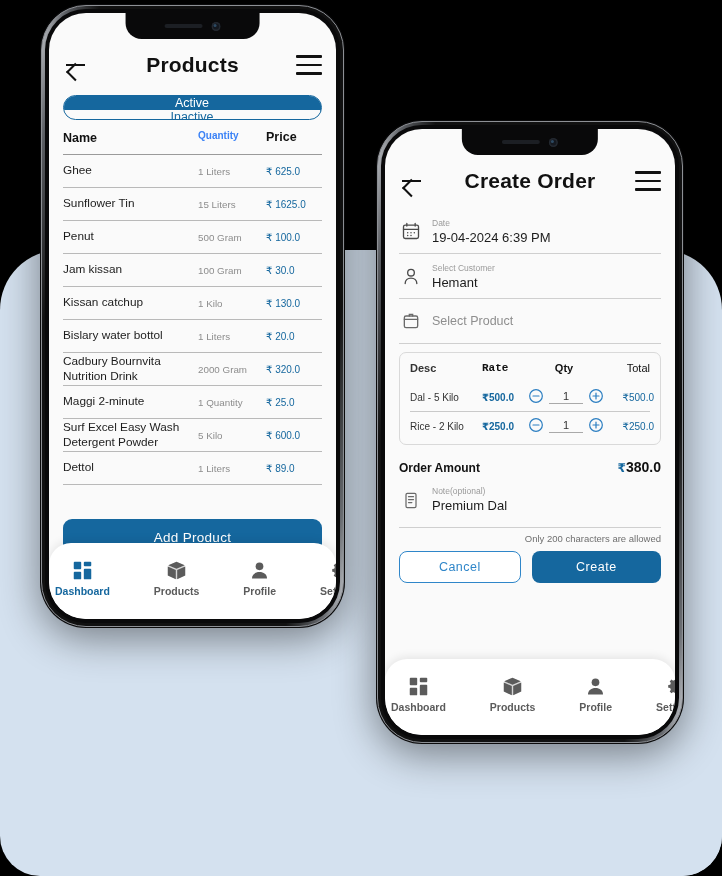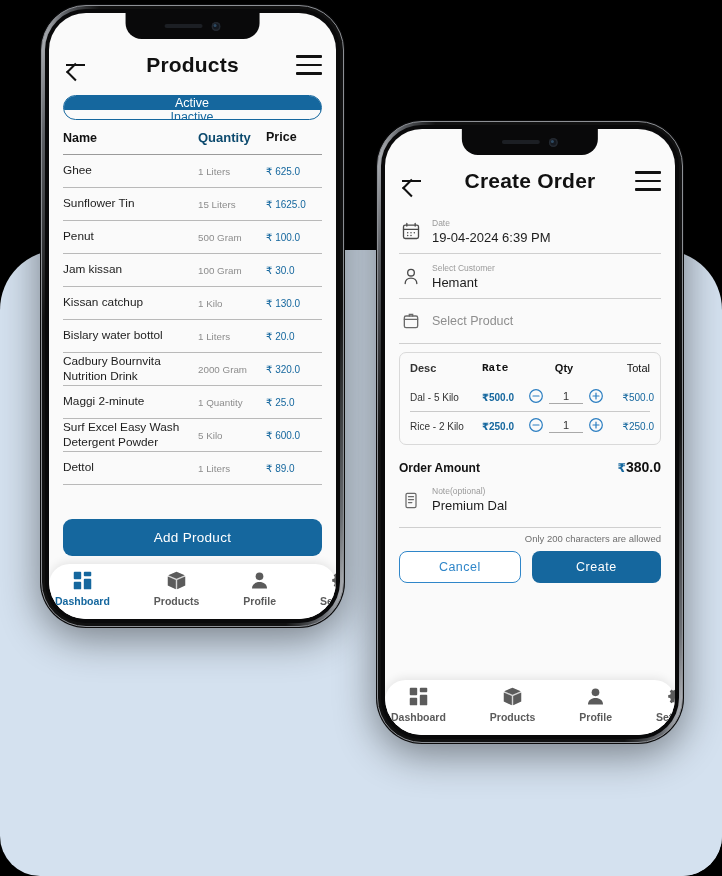--- a/index.html
+++ b/index.html
@@ -103,34 +103,34 @@
     padding-bottom:8px; border-bottom:1px solid #9a9a9a;
   }
   .ptable .row {
     display:flex; align-items:center; min-height:33px;
     border-bottom:1px solid #b9b9b9; font-size:11.5px;
   }
   .c-name { flex:1 1 auto; color:#1c1c1c; font-size:11.8px; line-height:1.28; padding-right:4px;}
   .c-qty  { flex:0 0 68px; color:#8d8d8d; font-size:9.8px; }
   .c-price{ flex:0 0 56px; color:#15679e; font-size:10px; }
   .ptable .head .c-name{color:#111;font-size:12.5px;}
-  .ptable .head .c-qty{color:#0c4a6e;font-size:13px;}
+  .ptable .head .c-qty{color:#3b82f6;font-size:10px;}
   .ptable .head .c-price{color:#111;font-size:12.5px;}
   .rupee { font-family:"DejaVu Sans", sans-serif; }
 
   .primary-btn {
     position:absolute; left:14px; right:14px; bottom:63px;
     height:37px; background:#15679e; color:#fff; border:none;
     border-radius:9px; font-size:13.5px; font-family:"Liberation Sans", sans-serif;
     cursor:pointer; letter-spacing:.3px;
   }
 
   
   .bottomnav {
-    position:absolute; left:0; right:0; bottom:0; height:55px;
+    position:absolute; left:0; right:0; bottom:0; height:76px;
     background:#fff; border-radius:22px 22px 37px 37px;
     box-shadow:0 -2px 10px rgba(0,0,0,.09);
     display:flex; align-items:center; justify-content:space-around;
     padding:0 6px 6px;
     gap:44px;
   }
   .navitem { display:flex; flex-direction:column; align-items:center; gap:4px;
              cursor:pointer; width:62px; }
   .navitem .lbl { font-size:10.5px; font-weight:bold; color:#5b5b5b; }
   .navitem.active .lbl { color:#15679e; }

